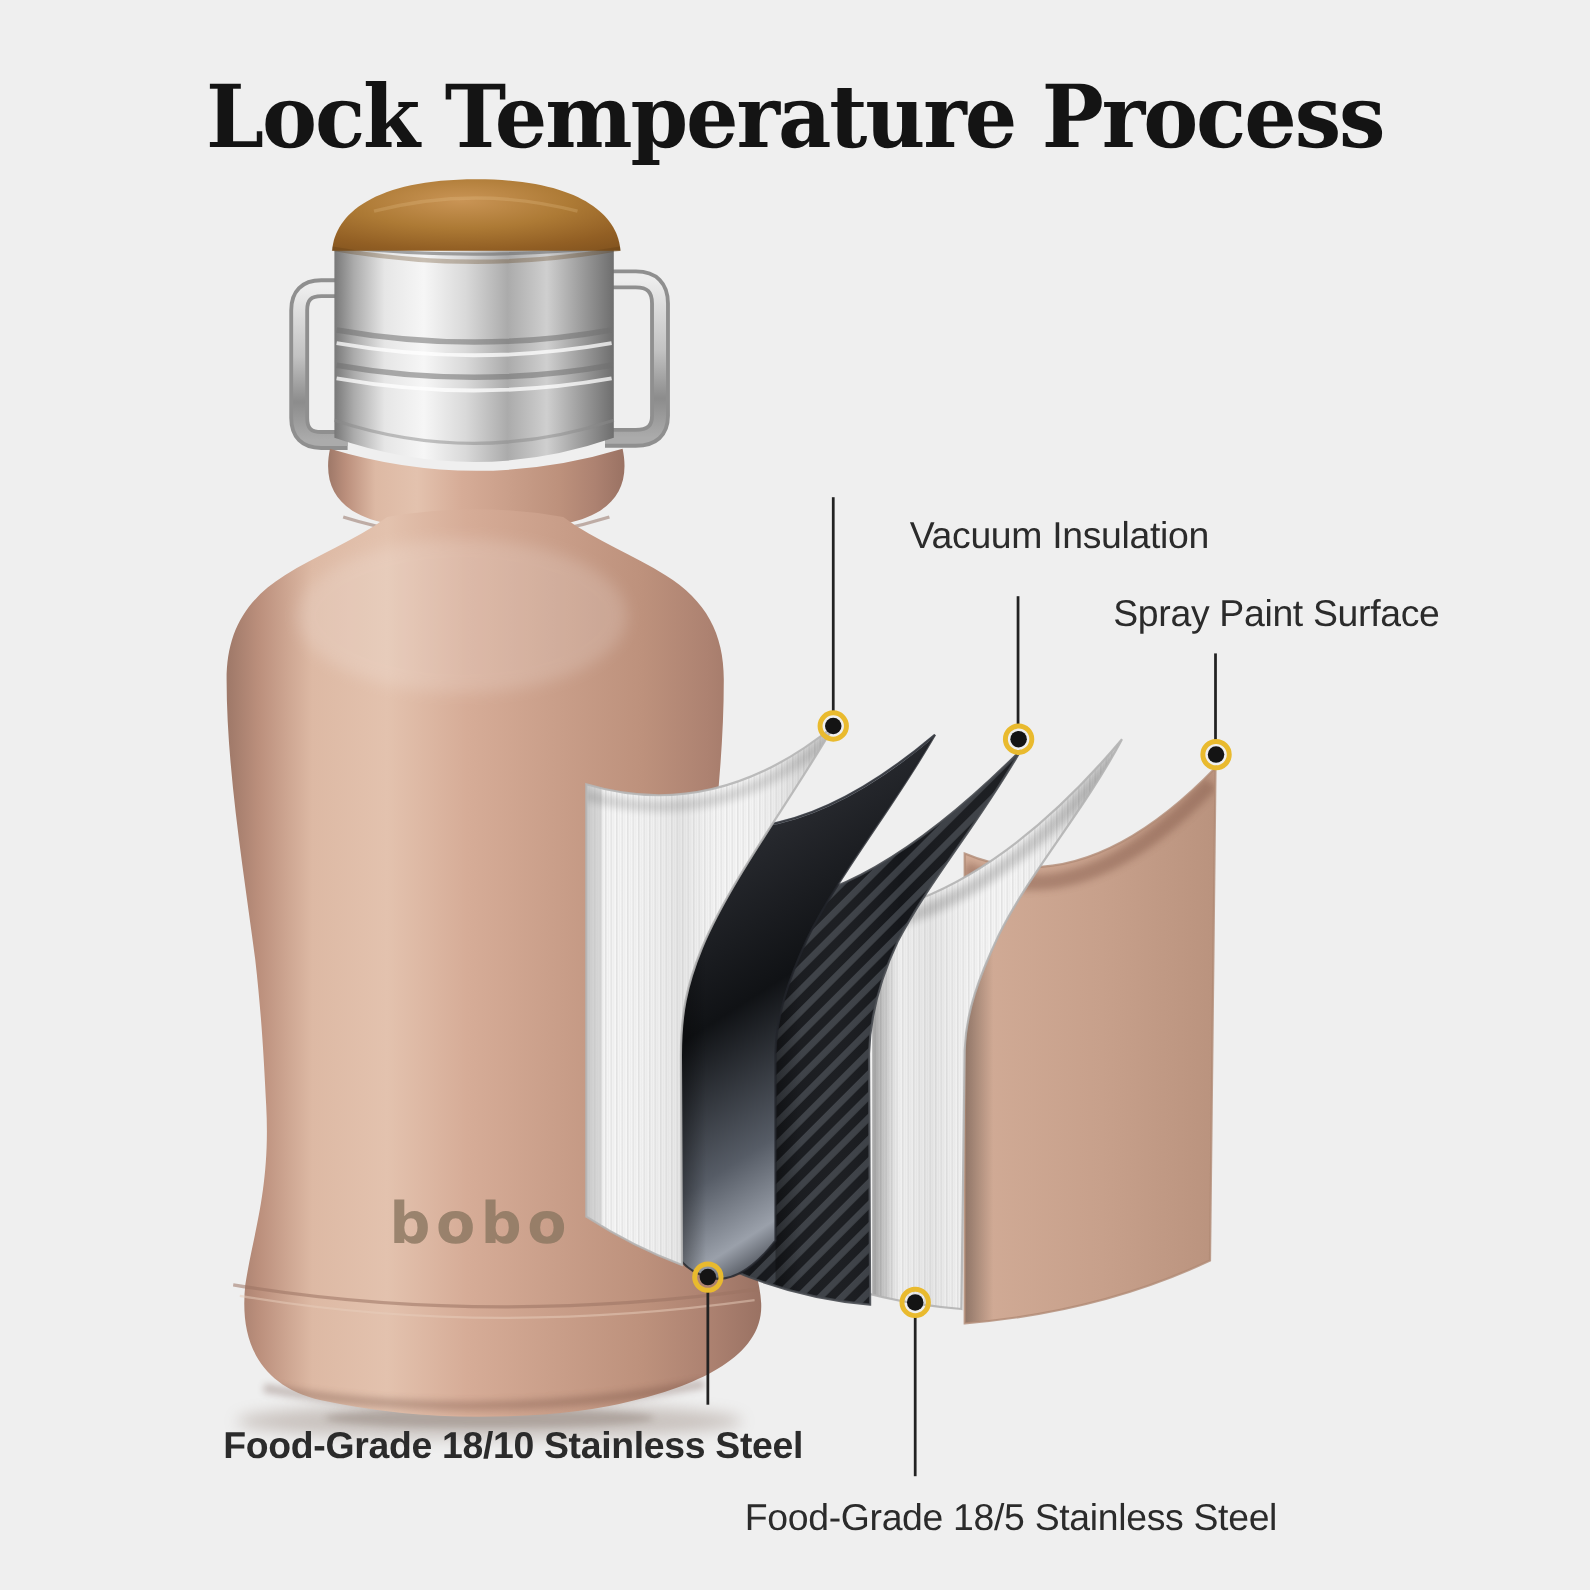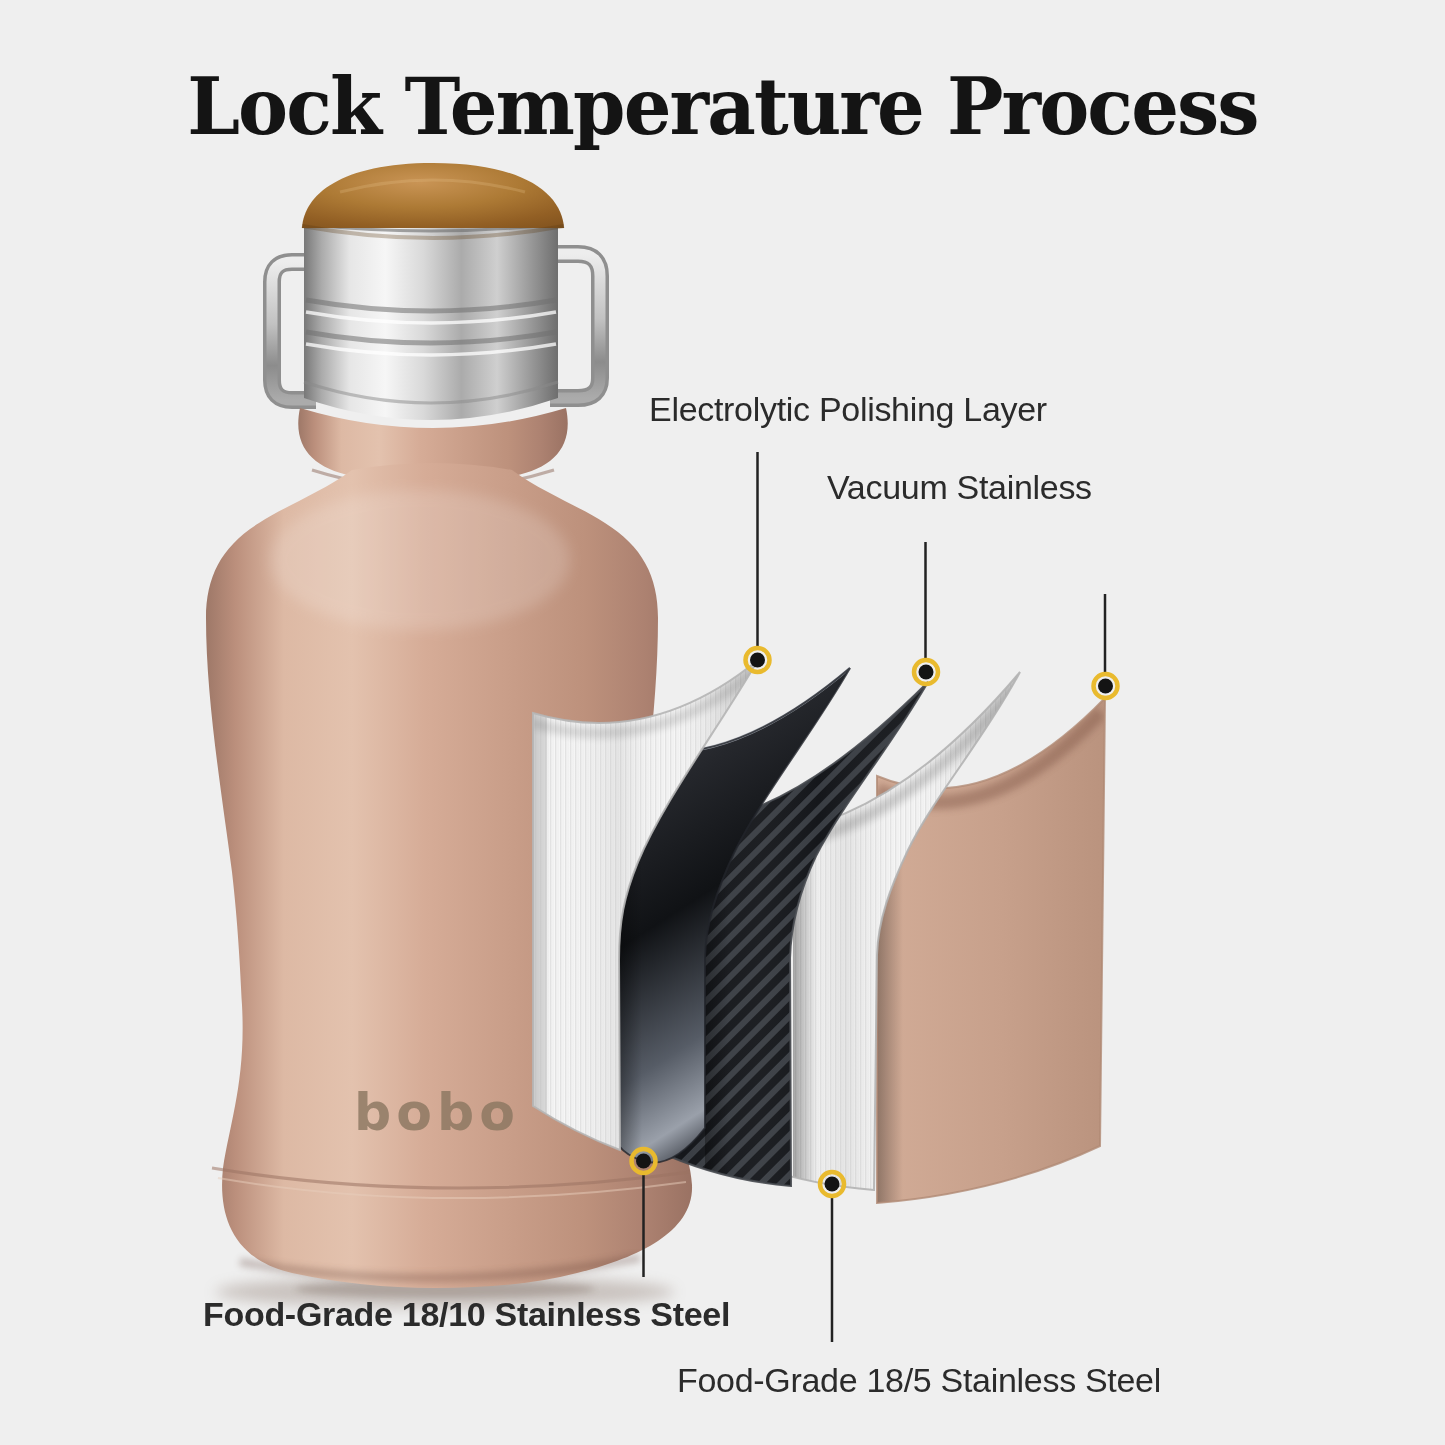--- a/index.html
+++ b/index.html
@@ -257,17 +257,17 @@
         <circle cx="643.5" cy="1161" r="12" fill="none" stroke="#e9ba2e" stroke-width="4.5"></circle>
         <circle cx="643.5" cy="1161" r="7.5" fill="#141414"></circle>
       </g>
       <g>
         <circle cx="832" cy="1184" r="12" fill="none" stroke="#e9ba2e" stroke-width="4.5"></circle>
         <circle cx="832" cy="1184" r="7.5" fill="#141414"></circle>
       </g>
     </g>
   </svg>
 
-  <div class="callout-label" id="lbl-electrolytic">Electrolytic Polishing Layer</div>
-  <div class="callout-label" id="lbl-vacuum">Vacuum Stainless</div>
+  <div class="callout-label" id="lbl-vacuum">Vacuum Insulation</div>
+  <div class="callout-label" id="lbl-spray">Spray Paint Surface</div>
   <div class="callout-label" id="lbl-steel1810">Food-Grade 18/10 Stainless Steel</div>
   <div class="callout-label" id="lbl-steel188">Food-Grade 18/5 Stainless Steel</div>
 </div>
 
 </body></html>

